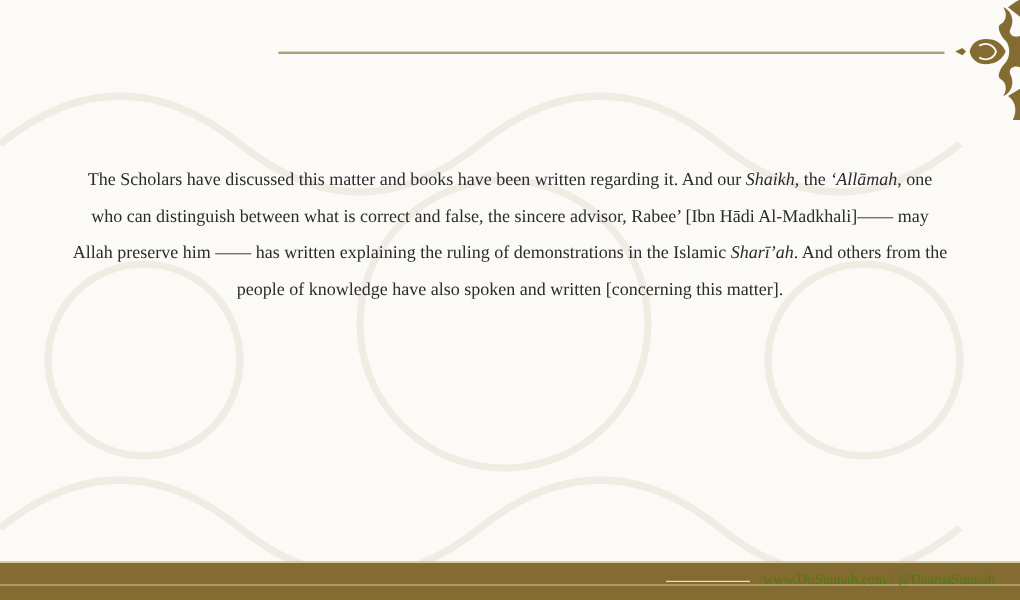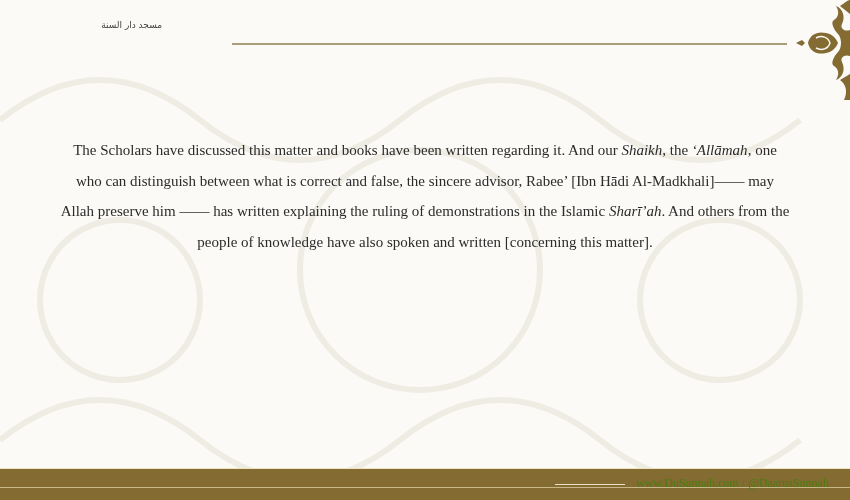--- a/index.html
+++ b/index.html
@@ -28,21 +28,20 @@
       <path d="M0 120 Q100 40 200 120 T400 120 T600 120 T800 120"></path>
       <path d="M0 440 Q100 360 200 440 T400 440 T600 440 T800 440"></path>
       <circle cx="420" cy="270" r="120"></circle>
       <circle cx="120" cy="300" r="80"></circle>
       <circle cx="720" cy="300" r="80"></circle>
     </g>
   </svg>
 </div>
 
 <div class="logo">
-  <div class="logo-arabic">مسجد دار السنة</div>
 </div>
 
 <div class="header-line"></div>
 
 <svg class="ornament" viewBox="0 0 54 100">
   <g fill="#836b32">
     <path d="M0 43 L6 40 L9 43 L6 46 Z"></path>
     <path d="M12 43 C14 34 22 31 30 33 C36 34 40 38 42 43 C40 48 36 52 30 53 C22 55 14 52 12 43 Z"></path>
     <path d="M40 6 C46 8 50 16 46 24 C44 28 48 32 54 30 L54 56 C48 54 44 58 46 62 C50 70 46 78 40 80 C44 74 42 68 38 66 C34 64 38 56 42 52 C46 48 46 38 42 34 C38 30 34 22 38 20 C42 18 44 12 40 6 Z"></path>
     <path d="M44 80 C50 84 52 92 48 100 L54 100 L54 74 Z"></path>

